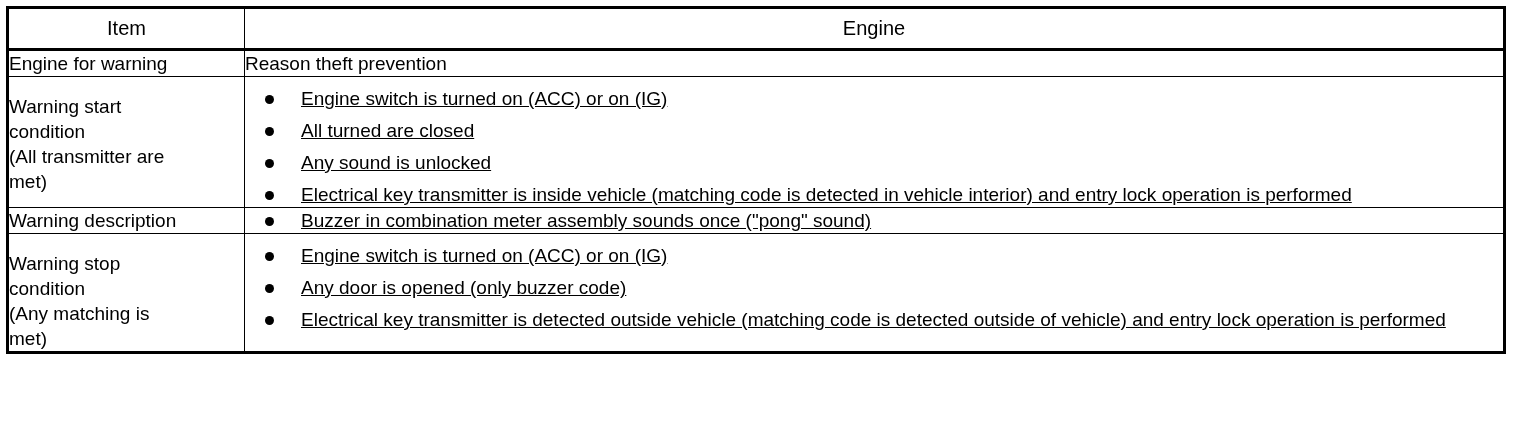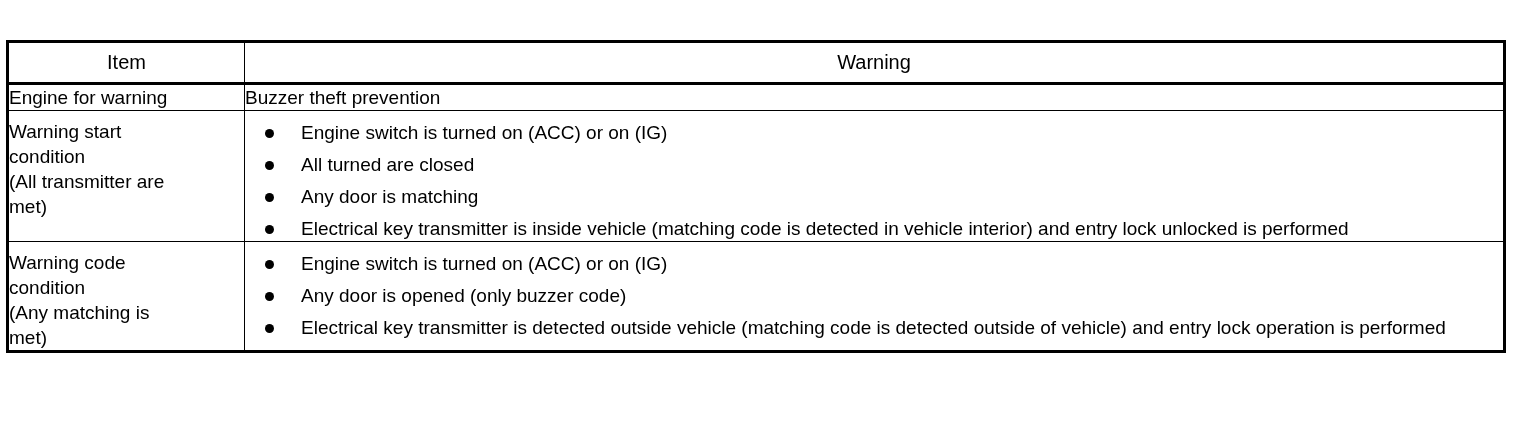--- a/index.html
+++ b/index.html
@@ -20,21 +20,20 @@
     top: 6px;
     width: 1500px;
     height: 433px;
     box-sizing: border-box;
   }
   table.spec {
     border-collapse: collapse;
     width: 1500px;
     table-layout: fixed;
     border: 3px solid #000000;
-    margin-top: 34px;
   }
   table.spec td, table.spec th {
     border: 1px solid #000000;
     vertical-align: top;
     padding: 0;
     font-weight: normal;
   }
   col.col-item { width: 237px; }
   col.col-content { width: auto; }
 
@@ -59,87 +58,96 @@
     padding: 6px 6px 7px 8px;
   }
   .plain-line {
     font-size: 19px;
     line-height: 25px;
   }
   ul.bullets {
     list-style: none;
     margin: 0;
     padding: 0;
+    text-decoration: underline;
   }
   ul.bullets li {
     position: relative;
     padding-left: 56px;
     margin: 0 0 7px 0;
     font-size: 19px;
     line-height: 25px;
   }
   ul.bullets li:last-child { margin-bottom: 0; }
   ul.bullets li .bullet-dot {
     position: absolute;
     left: 20px;
     top: 9px;
     width: 9px;
     height: 9px;
     background: #000000;
     border-radius: 50%;
     display: block;
   }
-  .row-tall .item-cell { padding-top: 8px; }
+  .row-tall .item-cell { padding-top: 17px; }
   .row-tall .content-cell { padding-top: 9px; }
 </style>
 </head>
 <body>
 
 <div class="table-wrap">
   <table class="spec">
     <colgroup>
       <col class="col-item">
       <col class="col-content">
     </colgroup>
     <thead>
       <tr>
         <th class="hdr-cell">Item</th>
-        <th class="hdr-cell">Warning</th>
+        <th class="hdr-cell">Engine</th>
       </tr>
     </thead>
     <tbody>
 
       <tr>
         <td class="item-cell">Engine for warning</td>
         <td class="content-cell">
-          <div class="plain-line">Buzzer theft prevention</div>
+          <div class="plain-line">Reason theft prevention</div>
         </td>
       </tr>
 
       <tr class="row-tall">
         <td class="item-cell">
           <div>Warning start</div>
           <div>condition</div>
           <div>(All transmitter are</div>
           <div>met)</div>
         </td>
         <td class="content-cell">
           <ul class="bullets">
             <li><span class="bullet-dot"></span><span>Engine switch is turned on (ACC) or on (IG)</span></li>
             <li><span class="bullet-dot"></span><span>All turned are closed</span></li>
-            <li><span class="bullet-dot"></span><span>Any door is matching</span></li>
-            <li><span class="bullet-dot"></span><span>Electrical key transmitter is inside vehicle (matching code is detected in vehicle interior) and entry lock unlocked is performed</span></li>
+            <li><span class="bullet-dot"></span><span>Any sound is unlocked</span></li>
+            <li><span class="bullet-dot"></span><span>Electrical key transmitter is inside vehicle (matching code is detected in vehicle interior) and entry lock operation is performed</span></li>
           </ul>
         </td>
       </tr>
 
+      <tr>
+        <td class="item-cell">Warning description</td>
+        <td class="content-cell">
+          <ul class="bullets">
+            <li><span class="bullet-dot"></span><span>Buzzer in combination meter assembly sounds once ("pong" sound)</span></li>
+          </ul>
+        </td>
+      </tr>
 
       <tr class="row-tall">
         <td class="item-cell">
-          <div>Warning code</div>
+          <div>Warning stop</div>
           <div>condition</div>
           <div>(Any matching is</div>
           <div>met)</div>
         </td>
         <td class="content-cell">
           <ul class="bullets">
             <li><span class="bullet-dot"></span><span>Engine switch is turned on (ACC) or on (IG)</span></li>
             <li><span class="bullet-dot"></span><span>Any door is opened (only buzzer code)</span></li>
             <li><span class="bullet-dot"></span><span>Electrical key transmitter is detected outside vehicle (matching code is detected outside of vehicle) and entry lock operation is performed</span></li>
           </ul>

